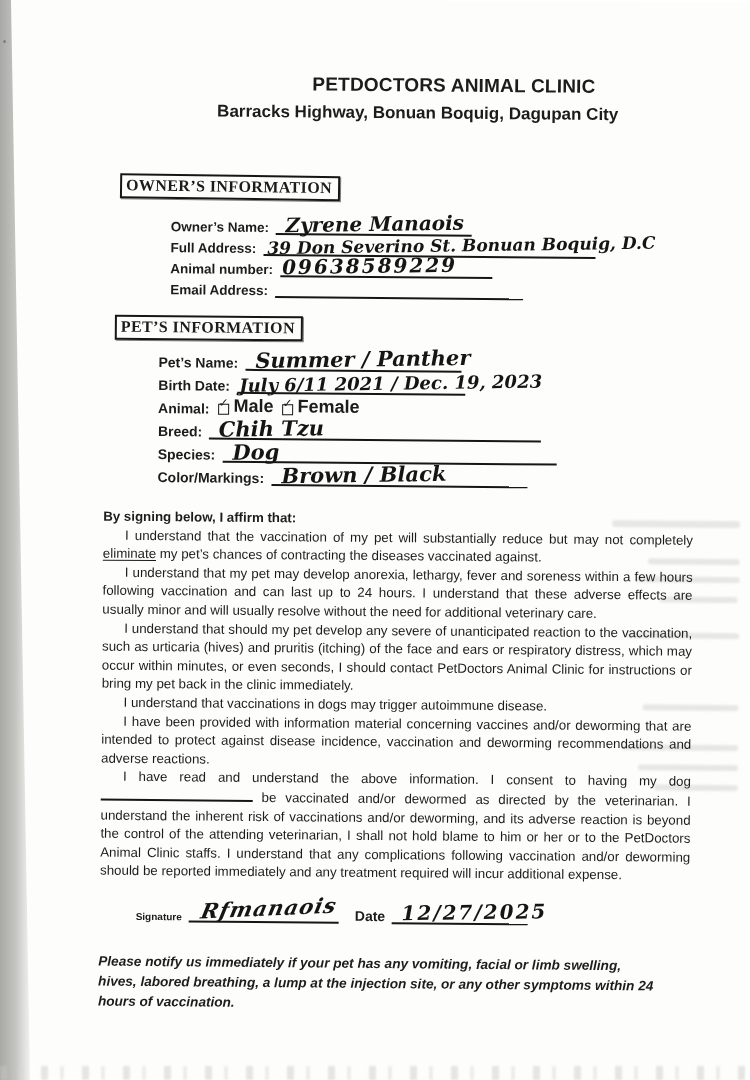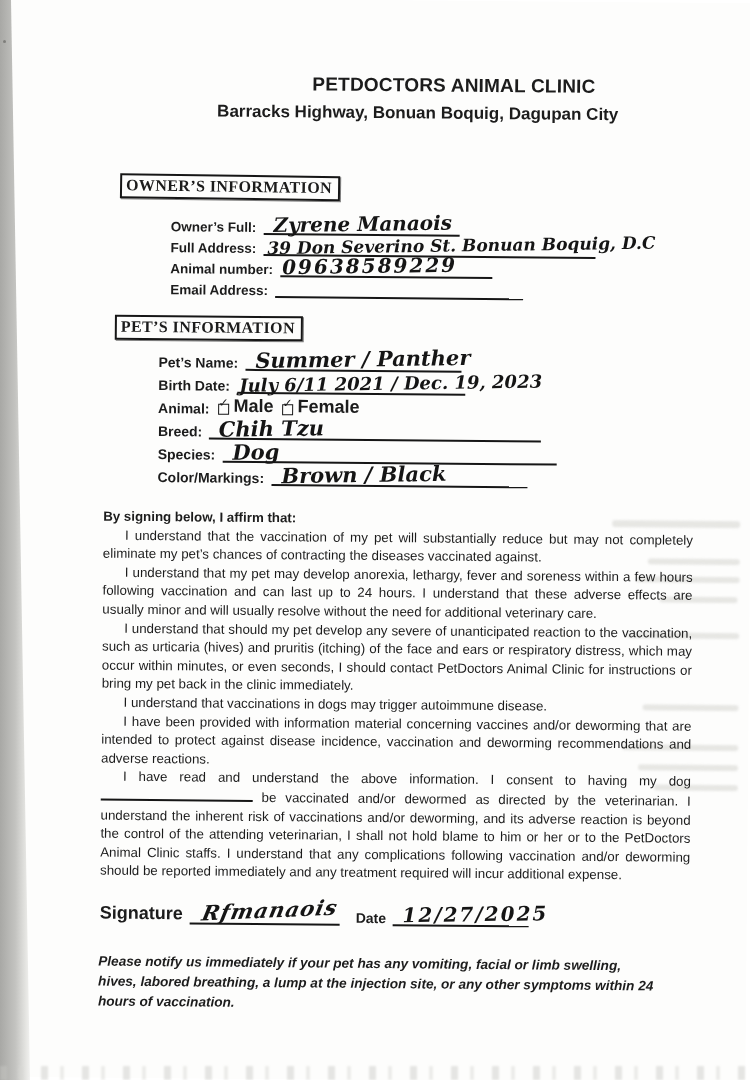--- a/index.html
+++ b/index.html
@@ -68,25 +68,25 @@
   .cb { display:inline-block; width:9px; height:9px; border:1.7px solid #161616; position:relative; margin:0 4px 2px 9px; }
   .cb .tick { position:absolute; left:-1px; top:-9px; font-size:12px; font-weight:700; font-family:"DejaVu Sans",sans-serif; }
   .gender-word { font-weight:700; font-size:18px; }
   
   .consent {
     position:absolute; left:103px; top:510px; width:590px; z-index:2;
     font-size:13.3px; line-height:18.6px; text-align:justify;
   }
   .consent .heading { font-weight:700; }
   .consent p { margin:0; text-indent:22px; }
-  .u { text-underline-offset:2px;margin-top:48px; }
+  .u { text-decoration:underline; text-underline-offset:2px;margin-top:48px; }
   .blank-inline { display:inline-block; width:152px; border-bottom:2px solid #161616; height:12px; }
   
   .sig-row { position:absolute; left:103px; top:905px; display:flex; align-items:flex-end; z-index:2; }
-  .sig-label { font-weight:700; font-size:18px; }
+  .sig-label { font-weight:700; font-size:10px;margin-left:36px; }
   .sig-line  { width:150px; height:17px; }
   .date-line { width:136px; height:17px; }
   .sig-script { font-size:21px; transform:skewX(-14deg) rotate(-3deg); bottom:-3px; letter-spacing:1px; }
   .date-script { font-size:20px; letter-spacing:2px; bottom:-3px; }
   .date-label { margin-left:16px; font-weight:700; font-size:14px; }
   
   .footer-note {
     position:absolute; left:102px; top:954px; width:562px; z-index:2;
     font-style:italic; font-weight:600; font-size:13.6px; line-height:20px;
   }
@@ -97,21 +97,21 @@
 <div class="sheet">
 
   <div class="header">
     <div class="clinic-name">PETDOCTORS ANIMAL CLINIC</div>
     <div class="clinic-address">Barracks Highway, Bonuan Boquig, Dagupan City</div>
   </div>
 
   <div class="sec-box owner-box">OWNER’S INFORMATION</div>
   <div class="fields owner-fields">
     <div class="frow">
-      <span class="flabel">Owner’s Full:</span>
+      <span class="flabel">Owner’s Name:</span>
       <span class="fline" style="width:196px">
         <span class="hw" style="font-size:20px">Zyrene Manaois</span>
       </span>
     </div>
     <div class="frow">
       <span class="flabel">Full Address:</span>
       <span class="fline" style="width:332px">
         <span class="hw" style="font-size:17px;left:4px">39 Don Severino St. Bonuan Boquig, D.C</span>
       </span>
     </div>

